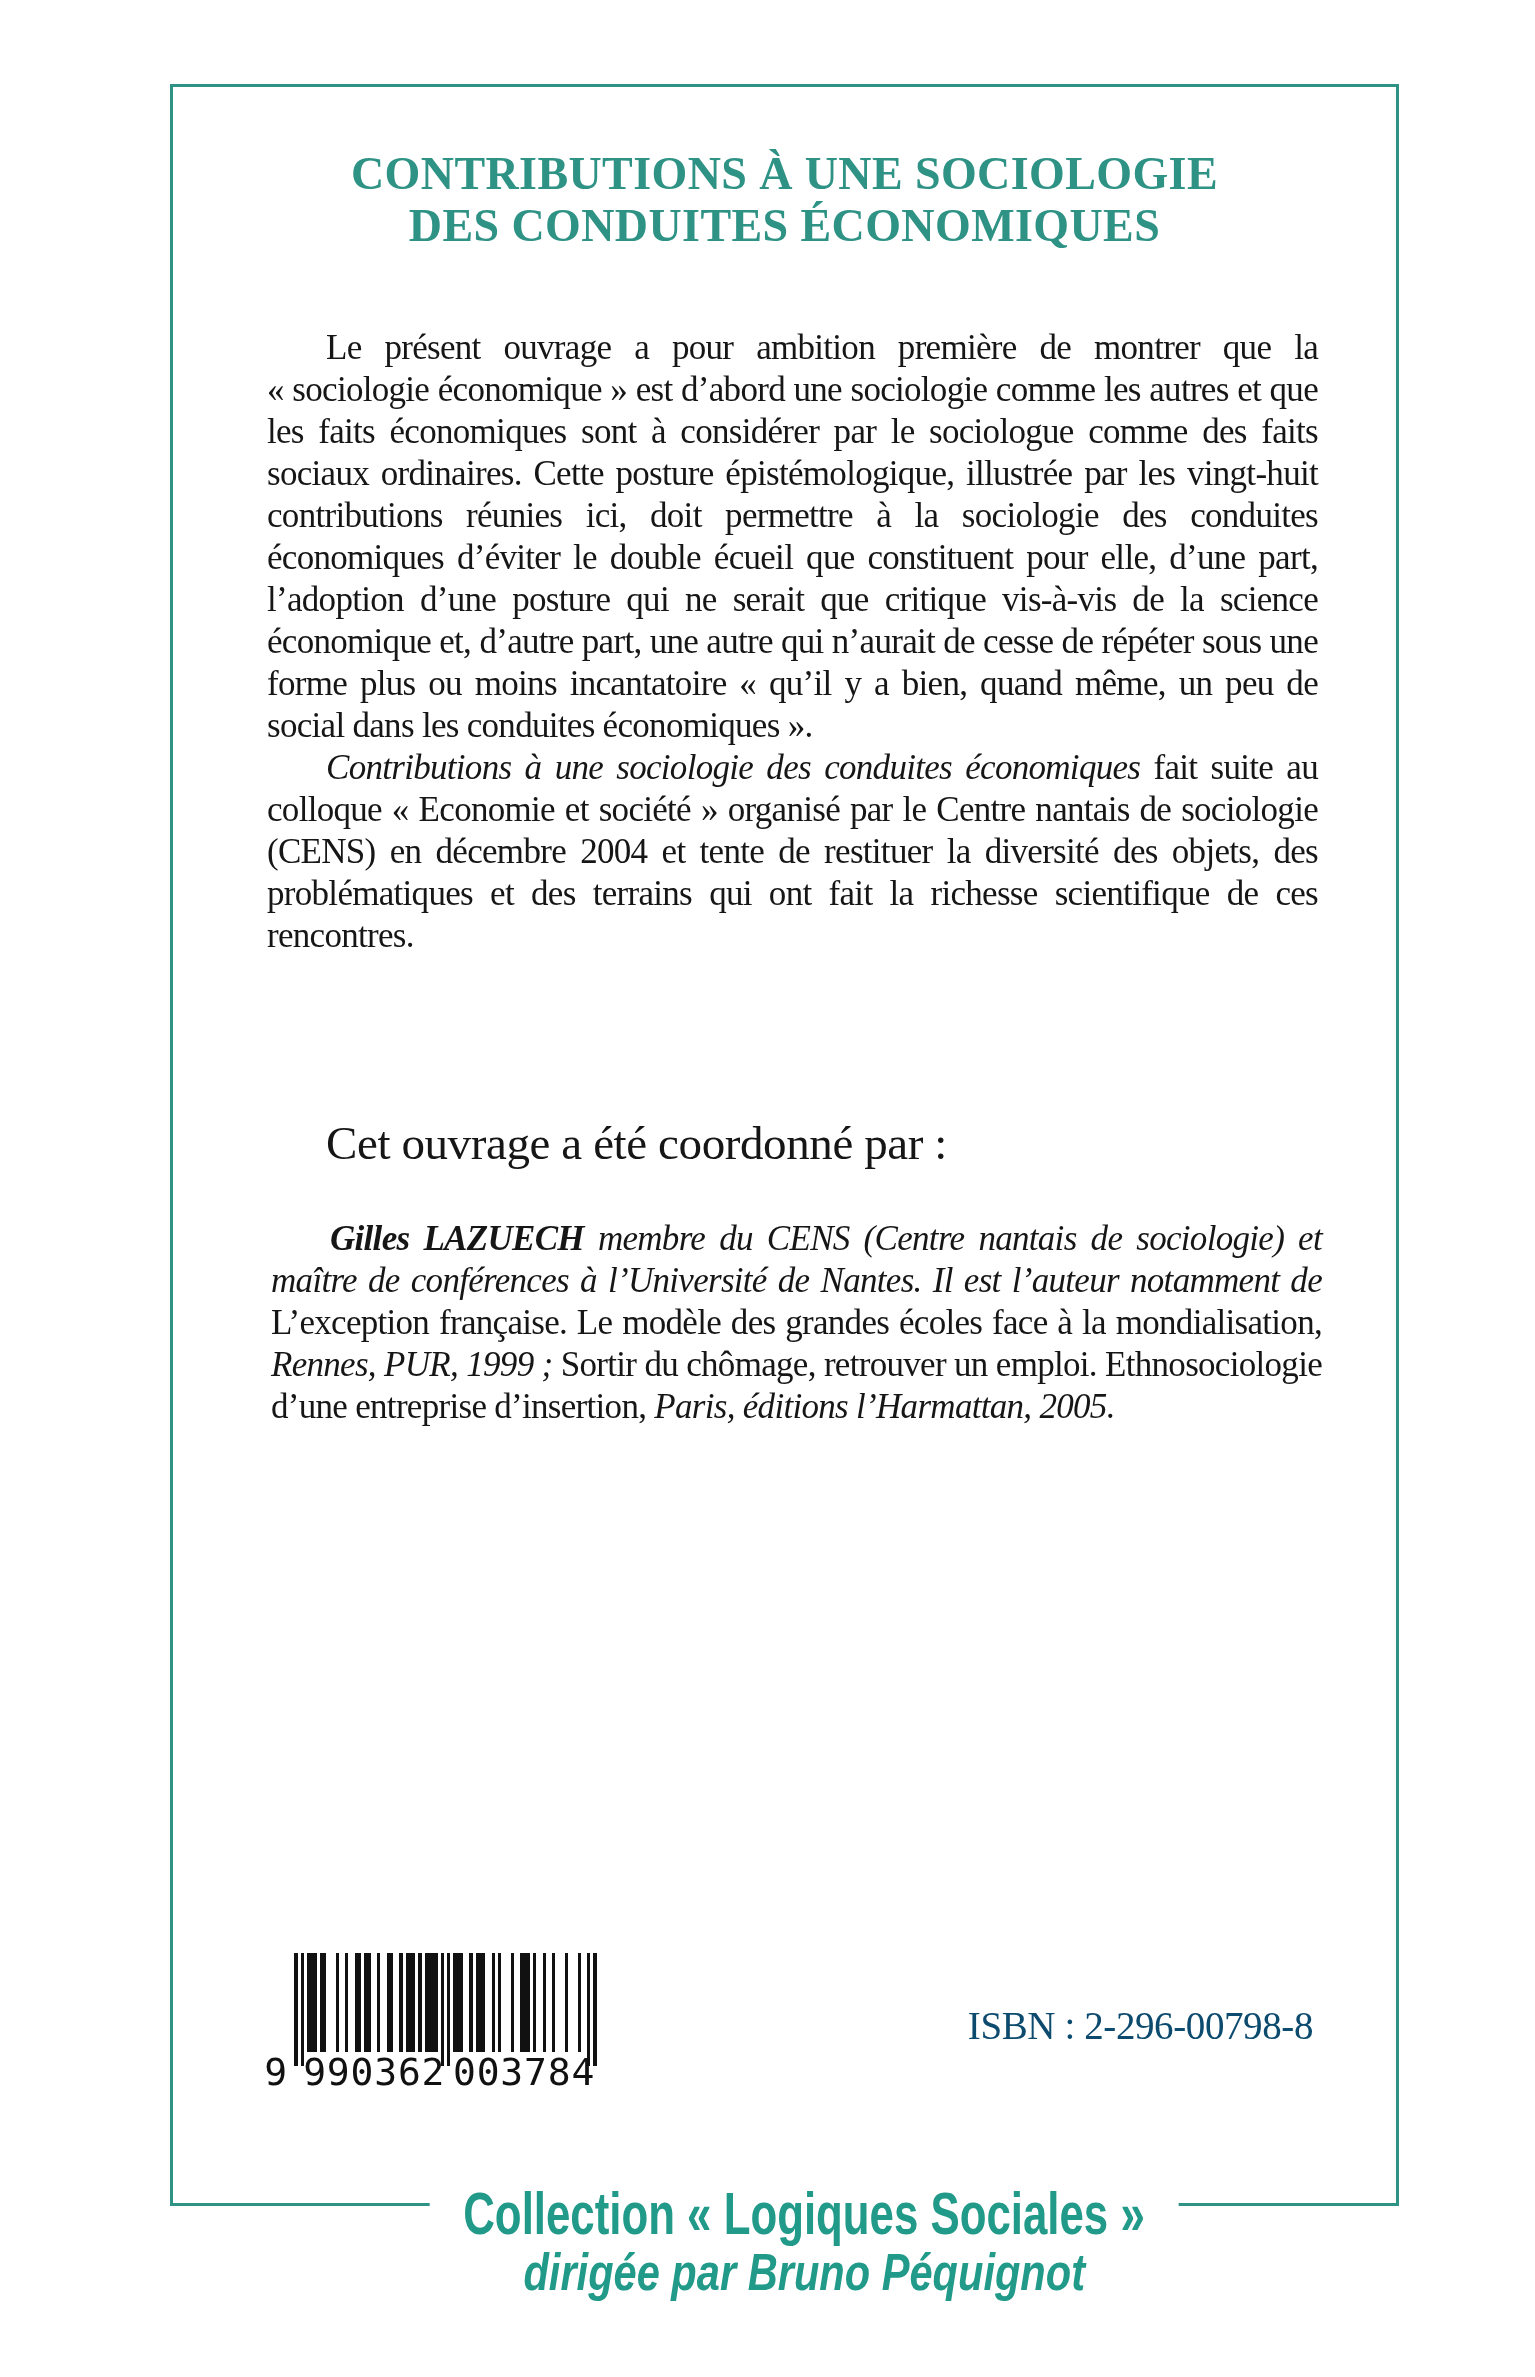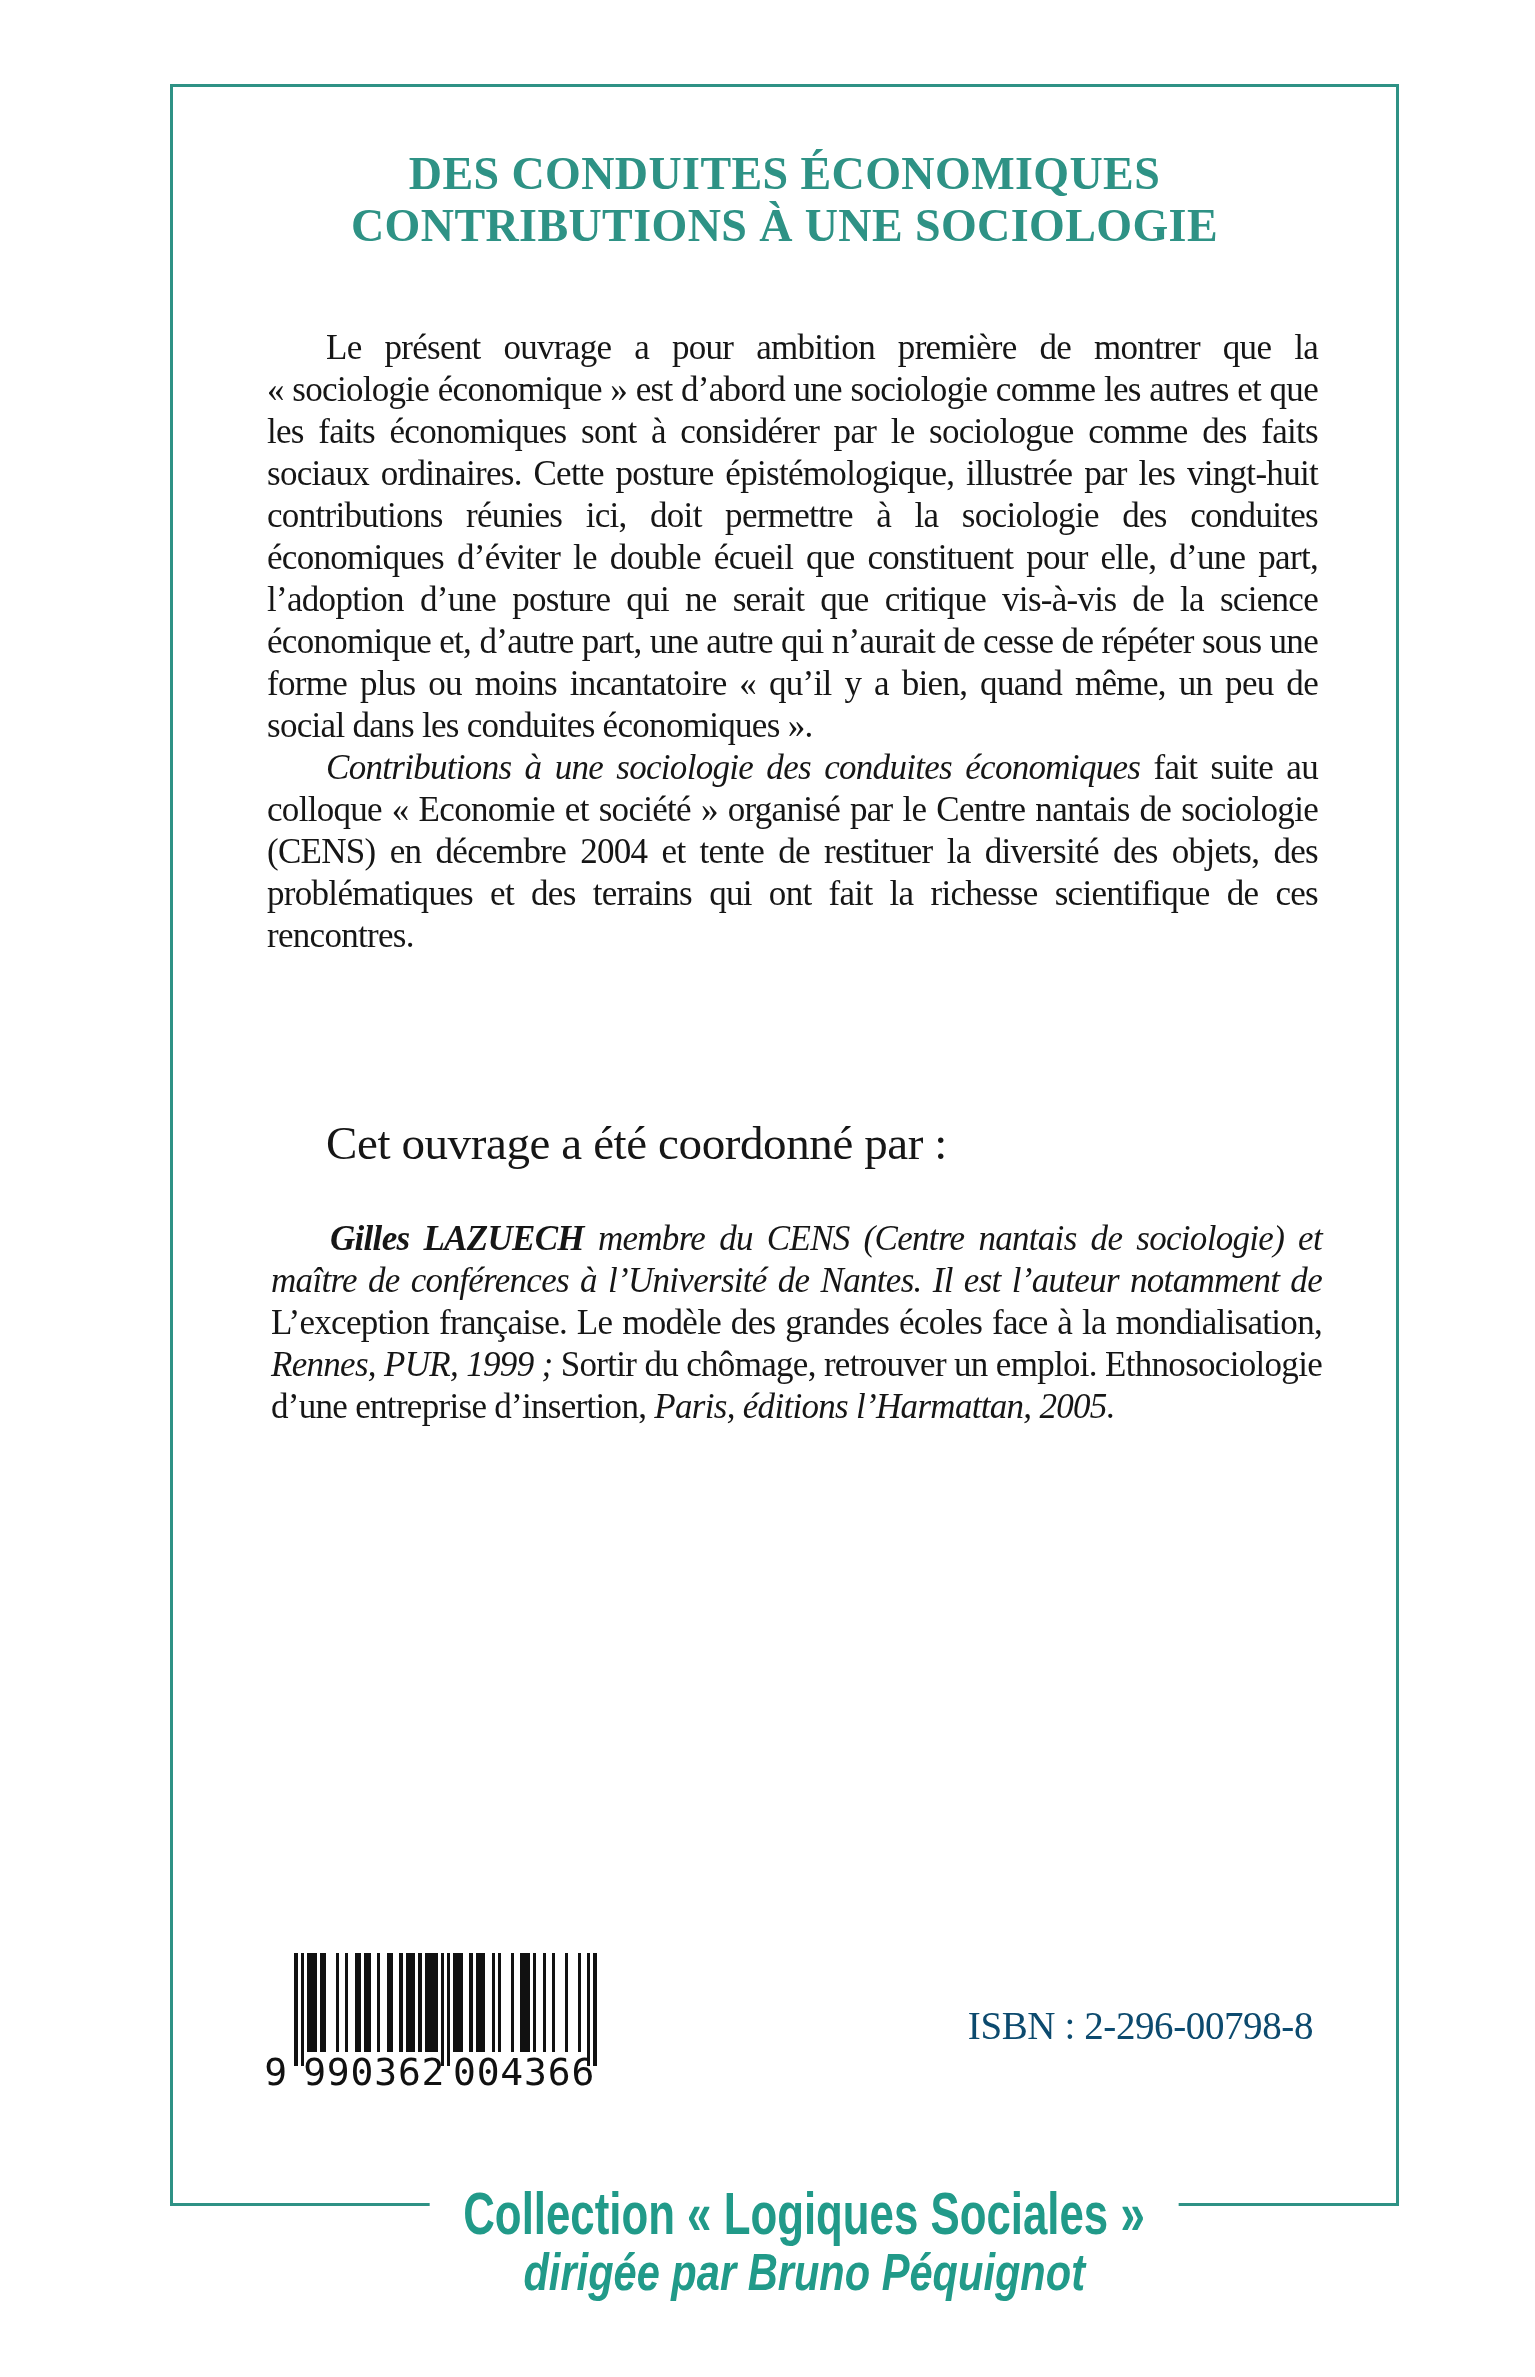--- a/index.html
+++ b/index.html
@@ -65,22 +65,22 @@
   }
 </style>
 </head>
 <body>
 
 <div class="page">
 
   <div class="frame"></div>
 
   <h1 class="title">
+    <span class="tline">CONTRIBUTIONS À UNE SOCIOLOGIE</span>
     <span class="tline">DES CONDUITES ÉCONOMIQUES</span>
-    <span class="tline">CONTRIBUTIONS À UNE SOCIOLOGIE</span>
   </h1>
 
   <div class="blurb">
     <p>Le présent ouvrage a pour ambition première de montrer que la «&nbsp;sociologie économique&nbsp;» est d’abord une sociologie comme les autres et que les faits économiques sont à considérer par le sociologue comme des faits sociaux ordinaires. Cette posture épistémologique, illustrée par les vingt-huit contributions réunies ici, doit permettre à la sociologie des conduites économiques d’éviter le double écueil que constituent pour elle, d’une part, l’adoption d’une posture qui ne serait que critique vis-à-vis de la science économique et, d’autre part, une autre qui n’aurait de cesse de répéter sous une forme plus ou moins incantatoire «&nbsp;qu’il y a bien, quand même, un peu de social dans les conduites économiques&nbsp;».</p>
     <p><span class="st-italic">Contributions à une sociologie des conduites économiques</span><span class="st-roman"> fait suite au colloque «&nbsp;Economie et société&nbsp;» organisé par le Centre nantais de sociologie (CENS) en décembre 2004 et tente de restituer la diversité des objets, des problématiques et des terrains qui ont fait la richesse scientifique de ces rencontres.</span></p>
   </div>
 
   <p class="coord">Cet ouvrage a été coordonné par&nbsp;:</p>
 
   <p class="bio bio1"><span class="st-bold-italic">Gilles LAZUECH</span><span class="st-italic"> membre du CENS (Centre nantais de sociologie) et maître de conférences à l’Université de Nantes. Il est l’auteur notamment de </span><span class="st-roman">L’exception française. Le modèle des grandes écoles face à la mondialisation, </span><span class="st-italic">Rennes, PUR, 1999&nbsp;; </span><span class="st-roman">Sortir du chômage, retrouver un emploi. Ethnosociologie d’une entreprise d’insertion, </span><span class="st-italic">Paris, éditions l’Harmattan, 2005.</span></p>
@@ -114,21 +114,21 @@
         <rect x="285.00" y="0" width="3.80" height="118" fill="#111"></rect>
         <rect x="296.40" y="0" width="3.80" height="118" fill="#111"></rect>
         <rect x="307.80" y="0" width="3.80" height="118" fill="#111"></rect>
         <rect x="323.00" y="0" width="3.80" height="118" fill="#111"></rect>
         <rect x="338.20" y="0" width="3.80" height="118" fill="#111"></rect>
         <rect x="349.60" y="0" width="3.80" height="135" fill="#111"></rect>
         <rect x="357.20" y="0" width="3.80" height="135" fill="#111"></rect>
       </svg>
     <span class="bc-d bc-first">9</span>
     <span class="bc-d bc-left">990362</span>
-    <span class="bc-d bc-right">004366</span>
+    <span class="bc-d bc-right">003784</span>
   </div>
 
   <div class="isbn-block">
     <div>ISBN&nbsp;: 2-296-00798-8</div>
   </div>
 
   <div class="collection">
     <div class="col-name">Collection «&nbsp;Logiques Sociales&nbsp;»</div><br>
     <div class="col-dir">dirigée par Bruno Péquignot</div>
   </div>

